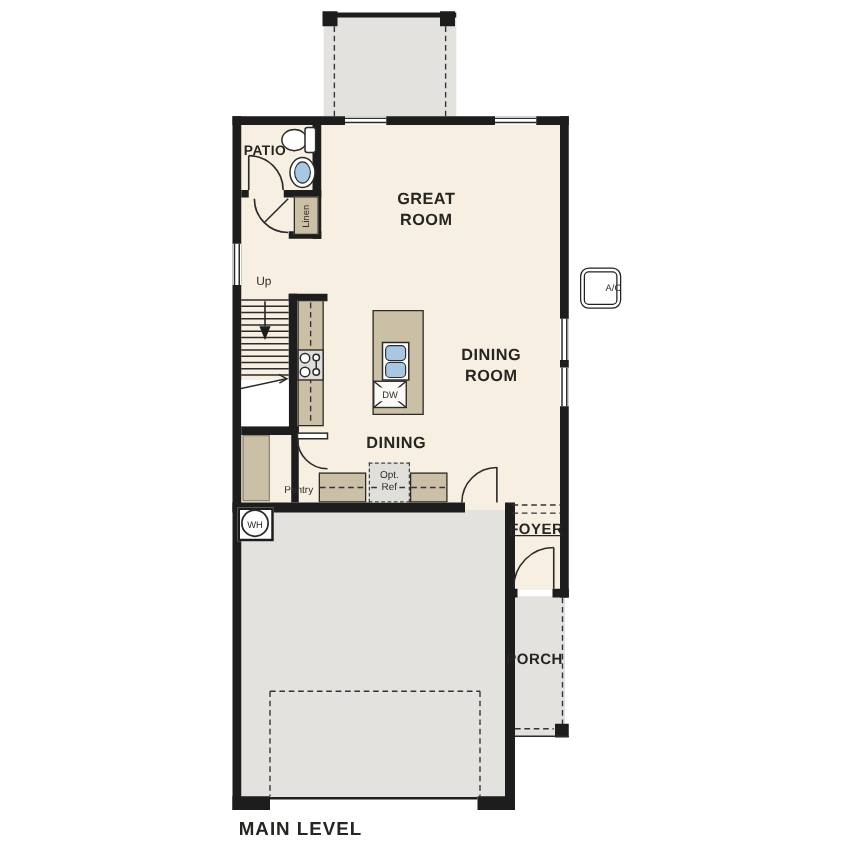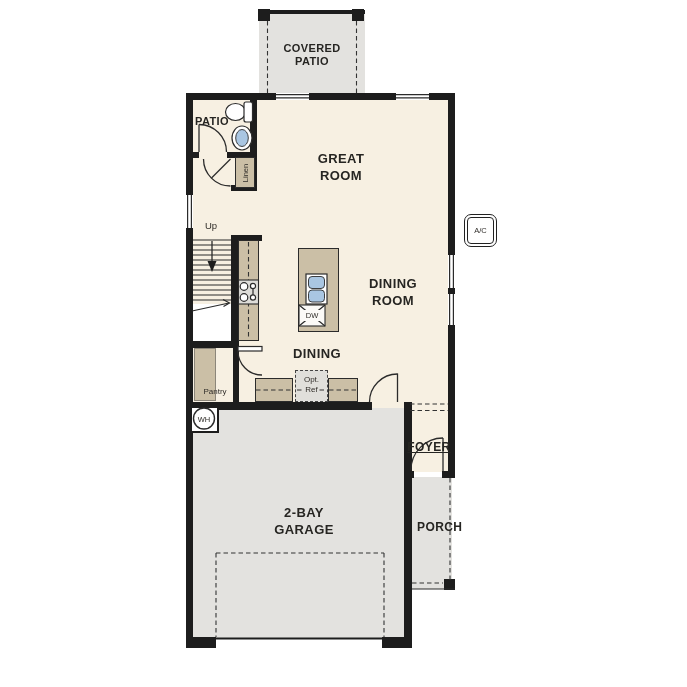--- a/index.html
+++ b/index.html
@@ -152,34 +152,31 @@
         <rect class="fxb" x="308.5" y="290" width="16" height="12" rx="3.5"></rect>
       </g>
     <g>
         <rect x="299" y="305" width="26" height="21" style="fill:#fbfaf7;stroke:#2b2b2b;stroke-width:1.1"></rect>
         <path class="ln" d="M299 305L325 326M325 305L299 326"></path>
         <rect x="303.5" y="310" width="17" height="11" style="fill:#fbfaf7;stroke:none"></rect>
       </g>
     <circle cx="204" cy="418.5" r="10.5" style="fill:#fff;stroke:#2b2b2b;stroke-width:1.4"></circle>
   </svg>
 
-  <div class="lbl" style="left:261px;top:42px;width:102px;font-size:11px;line-height:13px;">COVERED
-PATIO</div>
   <div class="lbl" style="left:301px;top:151px;width:80px;font-size:13px;line-height:16.5px;">GREAT
 ROOM</div>
   <div class="lbl" style="left:353px;top:276px;width:80px;font-size:13px;line-height:16.5px;text-align:center;">DINING
 ROOM</div>
   <div class="lbl" style="left:277px;top:346px;width:80px;font-size:13px;">DINING</div>
-  <div class="lbl" style="left:252px;top:505px;width:104px;font-size:13px;line-height:16.5px;">2-BAY
-GARAGE</div>
-  <div class="lbl" style="left:406px;top:440px;width:46px;font-size:12px;text-decoration:underline;">FOYER</div>
-  <div class="lbl" style="left:405px;top:520px;width:43px;font-size:12px;margin-left:12px;">PORCH</div>
+  <div class="lbl" style="left:406px;top:416px;width:46px;font-size:12px;text-decoration:underline;">FOYER</div>
+  <div class="lbl" style="left:405px;top:520px;width:43px;font-size:12px;">PORCH</div>
   <div class="lbl" style="left:194px;top:115px;width:36px;font-size:11px;">PATIO</div>
+  <div class="lbl" style="left:191px;top:655px;width:120px;font-size:15px;text-align:left;letter-spacing:.8px;">MAIN LEVEL</div>
   <div class="lbl-sm" style="left:200px;top:220px;width:22px;font-size:9.5px;text-align:center;">Up</div>
-  <div class="lbl-sm" style="left:196px;top:387px;width:38px;font-size:8px;">Pantry</div>
+  <div class="lbl-sm" style="left:196px;top:387px;width:38px;font-size:8px;padding-left:24px;">Pantry</div>
   <div class="lbl-sm" style="left:231.5px;top:167.5px;width:27px;height:10px;font-size:7.5px;transform:rotate(-90deg);">Linen</div>
   <div class="lbl-sm" style="left:299px;top:310.5px;width:26px;font-size:7.5px;text-align:center;">DW</div>
   <div class="lbl-sm" style="left:192px;top:414.5px;width:24px;font-size:7.5px;">WH</div>
-  <div class="lbl-sm" style="left:464px;top:226px;width:33px;font-size:7.5px;">A/C</div>
+  <div class="lbl-sm" style="left:464px;top:226px;width:33px;font-size:7.5px;text-align:right;">A/C</div>
   <div class="lbl-sm" style="left:295px;top:375px;width:33px;font-size:8px;line-height:9.5px;">Opt.
 Ref</div>
 
 </div>
 
 </body></html>

